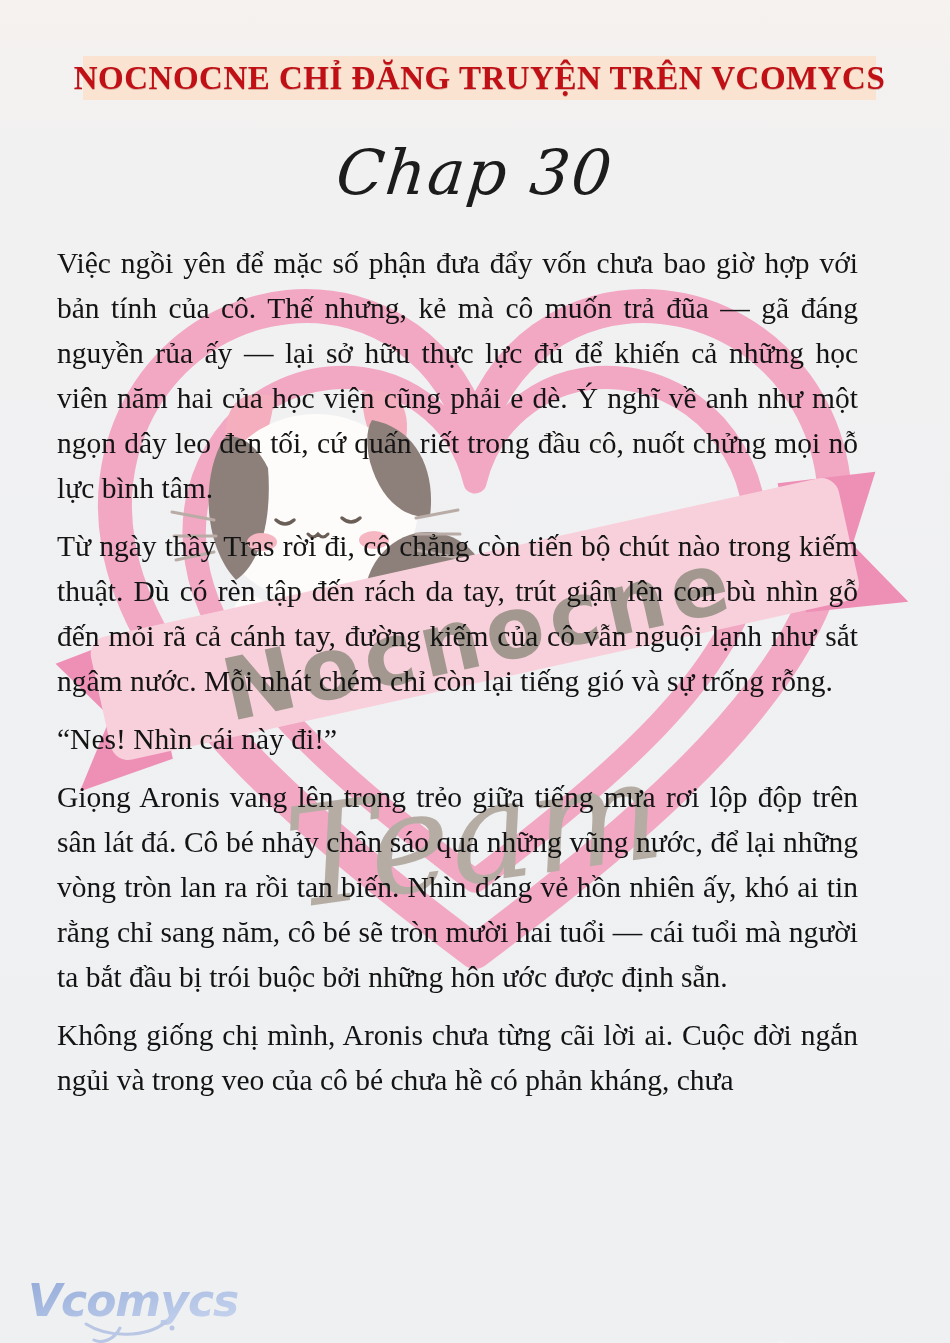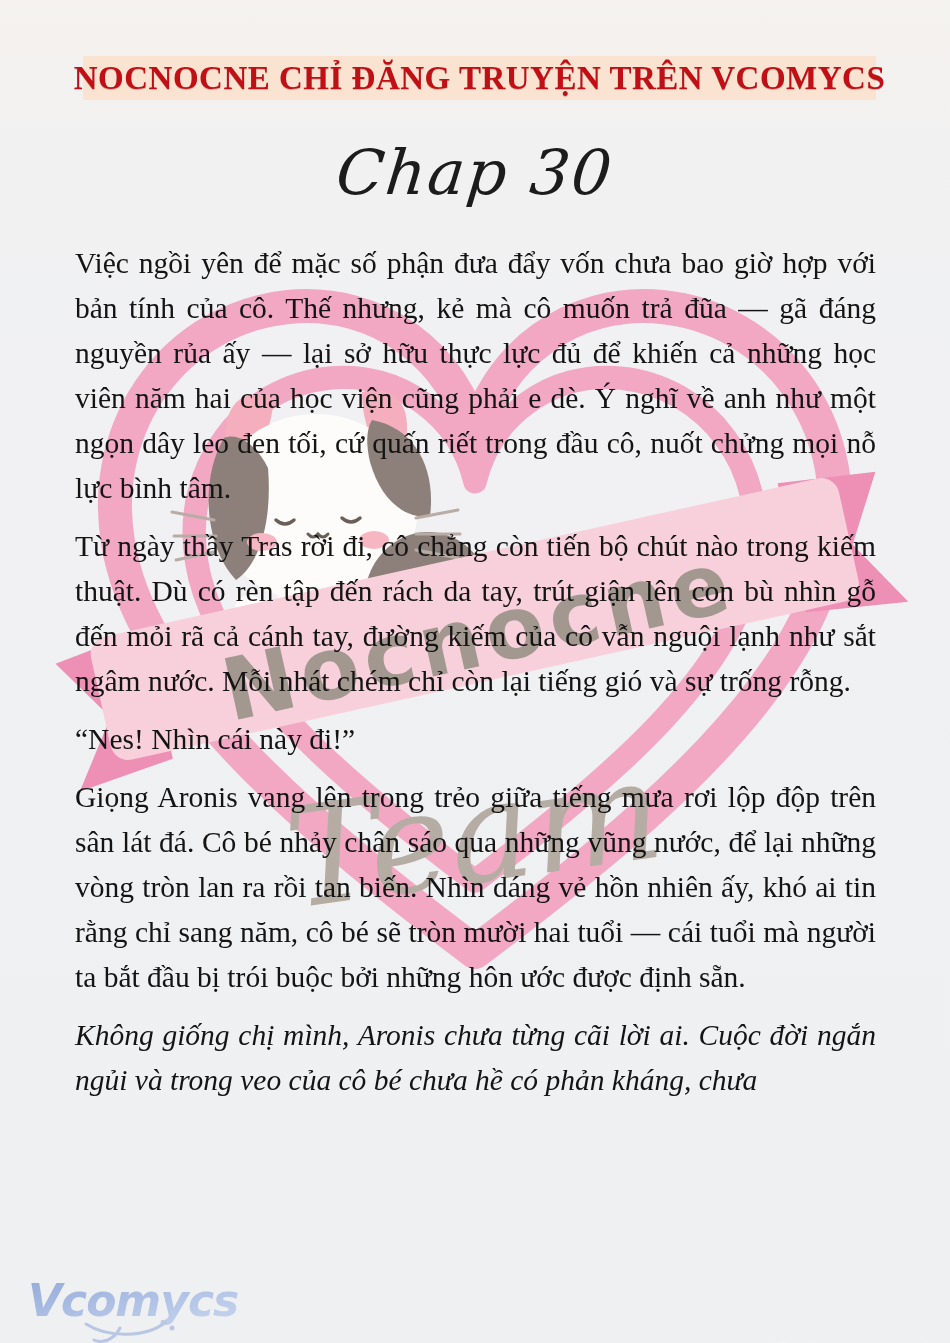--- a/index.html
+++ b/index.html
@@ -20,26 +20,26 @@
     font-family:"Liberation Serif",serif;font-weight:bold;font-size:33px;
     color:#c01016;letter-spacing:.5px;white-space:nowrap;
     text-shadow:0 1px 0 rgba(120,20,20,.25);
   }
   .chapter-title{
     position:absolute;left:0;top:136px;width:950px;text-align:center;
     font-family:"DejaVu Serif",serif;font-style:italic;font-size:62px;
     color:#1c1c1c;transform:skewX(-6deg);letter-spacing:2px;
   }
   .story{
-    position:absolute;left:75px;top:241px;width:801px;
+    position:absolute;left:57px;top:241px;width:801px;
     font-size:29.5px;line-height:45px;color:#141414;text-align:justify;
     text-justify:inter-word;
   }
   .story p{margin:0 0 13px 0;}
-  .story p:last-child{margin-bottom:16px;font-style:italic;}
+  .story p:last-child{margin-bottom:16px;}
 
   .site-logo{position:absolute;left:24px;top:1268px;}
   .credit{
     position:absolute;right:16px;top:1297px;
     font-family:"DejaVu Sans",sans-serif;font-weight:bold;font-size:22px;
     color:#b5c8e6;letter-spacing:.5px;
     text-shadow:0 0 2px #ffffff,0 0 5px #ffffff,0 0 8px #ffffff;
     margin-top:43px;
   }
 </style>

